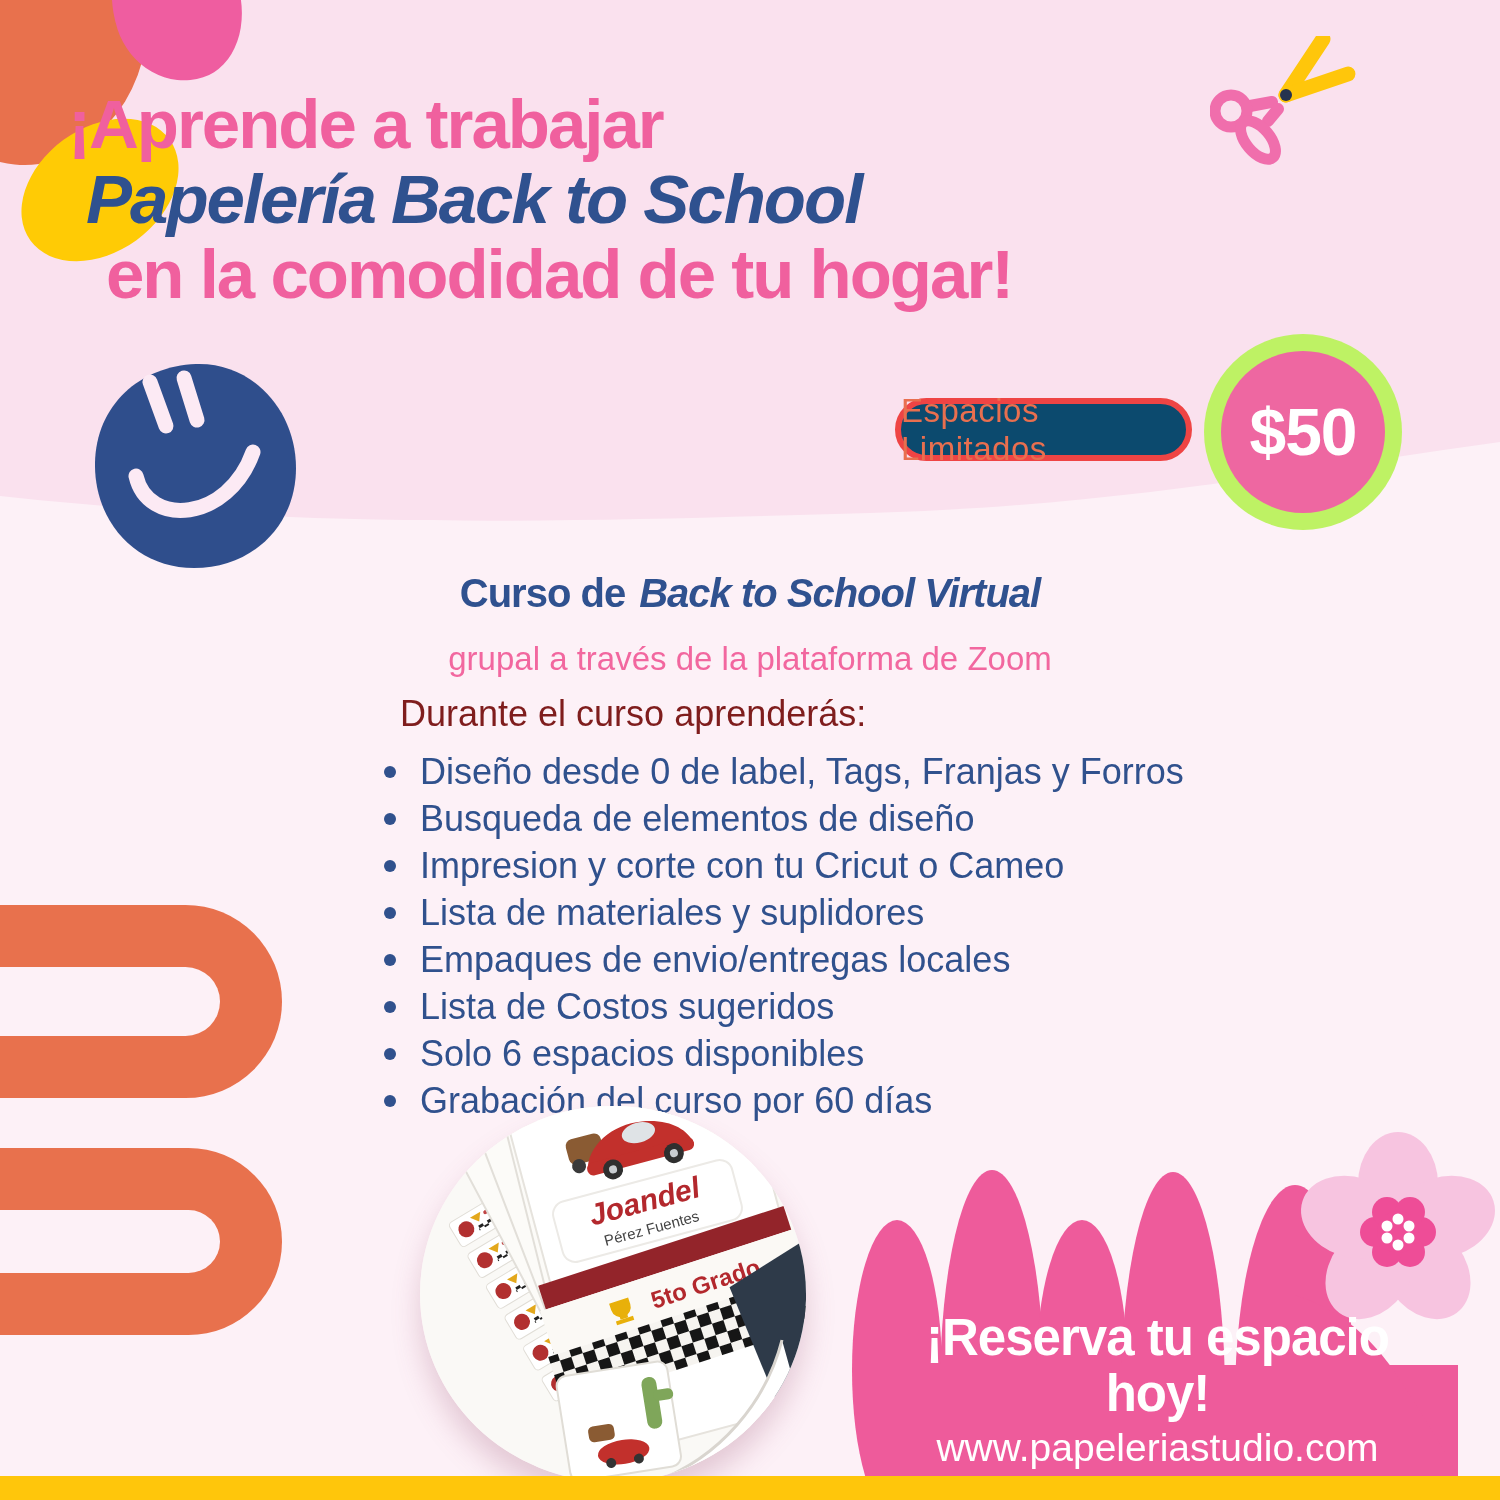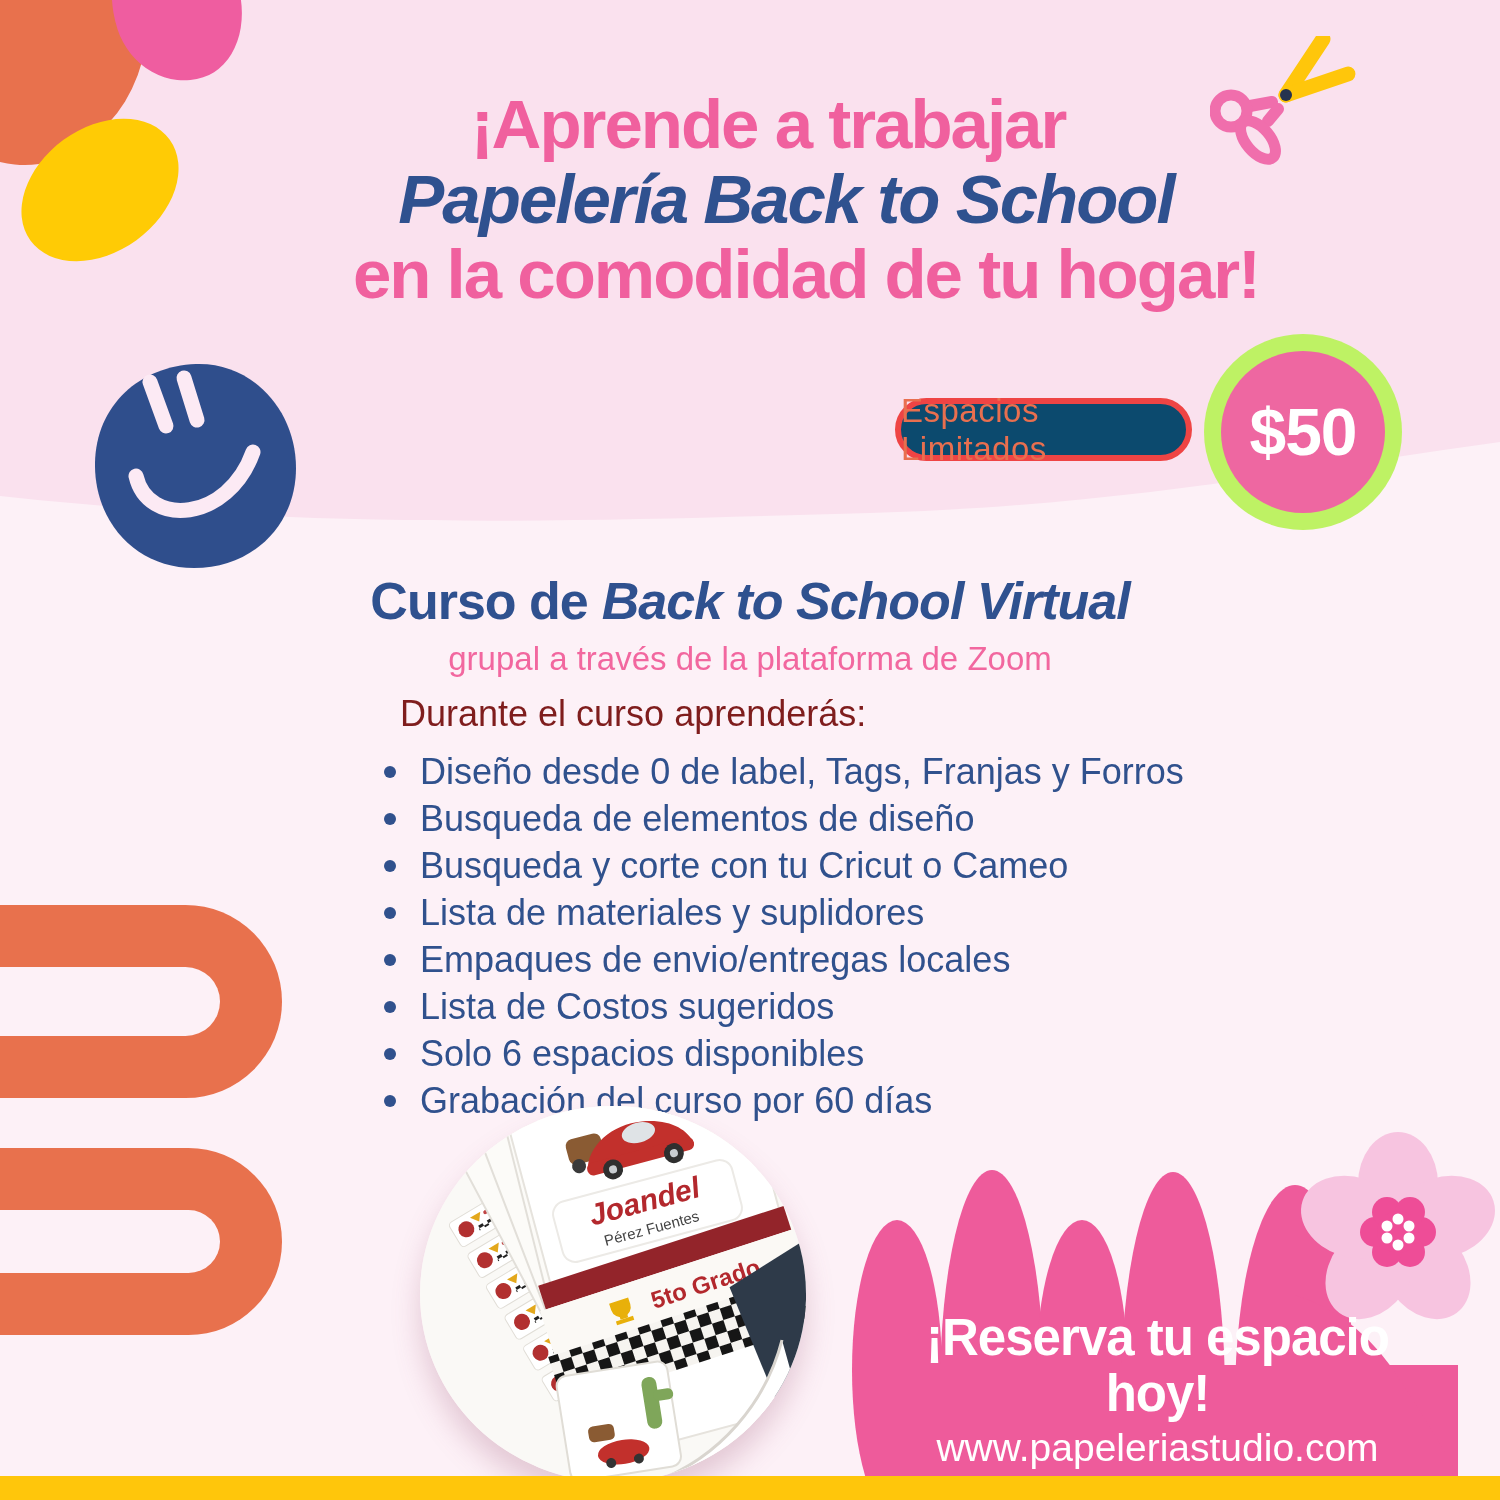--- a/index.html
+++ b/index.html
@@ -11,40 +11,40 @@
   
   .bg-wave{position:absolute;top:0;left:0;}
   
   .orange-blob{position:absolute;left:-120px;top:-135px;width:265px;height:300px;background:#E8714D;
     border-radius:47% 53% 55% 45% / 45% 50% 50% 55%;transform:rotate(-24deg);}
   .pink-blob{position:absolute;left:112px;top:-78px;width:128px;height:160px;background:#EF5DA0;
     border-radius:50% 50% 48% 52% / 55% 50% 50% 45%;transform:rotate(-18deg);}
   .yellow-blob{position:absolute;left:14px;top:128px;width:172px;height:124px;background:#FFCB05;
     border-radius:50%;transform:rotate(-36deg);}
   
-  .title{position:absolute;left:90px;top:87px;width:1400px;text-align:center;
+  .title{position:absolute;left:90px;top:87px;width:1400px;text-align:left;
     font-weight:bold;font-size:69px;line-height:75px;letter-spacing:-2px;}
   .title .l1{color:#F0609E;transform:translateX(-22px);}
   .title .l2{color:#2F518F;font-style:italic;transform:translateX(-4px);}
   .title .l2 .light{font-weight:normal;font-weight:600;margin-right:16px;}
   .title .l3{color:#F0609E;transform:translateX(16px);}
   .scissors{position:absolute;left:1210px;top:36px;}
   
   .smiley{position:absolute;left:90px;top:360px;}
   
   .pill{position:absolute;left:895px;top:398px;width:297px;height:63px;box-sizing:border-box;
     background:#0c4a6e;border:6px solid #ef4444;border-radius:40px;
     display:flex;align-items:center;justify-content:center;
     color:#E96F4F;font-size:33px;letter-spacing:0.5px;}
   .price{position:absolute;left:1204px;top:334px;width:198px;height:196px;background:#bef264;border-radius:50%;}
   .price-inner{position:absolute;left:17px;top:17px;right:17px;bottom:17px;background:#EE67A1;border-radius:50%;
     display:flex;align-items:center;justify-content:center;color:#FFFFFF;font-weight:bold;font-size:66px;letter-spacing:-1px;}
   
   .course-title{position:absolute;left:0;top:571px;width:1500px;text-align:center;
-    color:#2F518F;font-weight:bold;font-size:52px;letter-spacing:-1px;}
+    color:#2F518F;font-weight:bold;font-size:40px;letter-spacing:-1px;}
   .course-title .it{font-style:italic;margin-left:14px;}
   .course-subtitle{position:absolute;left:0;top:640px;width:1500px;text-align:center;
     color:#F2679F;font-size:33px;}
   .course-intro{position:absolute;left:400px;top:693px;color:#7f1d1d;font-size:36px;}
   .bullets{position:absolute;left:378px;top:748px;margin:0;padding:0;list-style:none;
     color:#30518D;font-size:36px;}
   .bullets li{position:relative;padding-left:42px;height:47px;line-height:47px;white-space:nowrap;}
   .bullets li::before{content:"";position:absolute;left:6px;top:18px;width:12px;height:12px;border-radius:50%;background:#30518D;}
   
   .photo{position:absolute;left:420px;top:1106px;width:386px;height:376px;border-radius:50%;overflow:hidden;
@@ -112,21 +112,21 @@
 
   <div class="course-title">
     <span>Curso de</span><span class="it">Back to School Virtual</span>
   </div>
   <div class="course-subtitle">grupal a través de la plataforma de Zoom</div>
   <div class="course-intro">Durante el curso aprenderás:</div>
 
   <ul class="bullets">
     <li>Diseño desde 0 de label, Tags, Franjas y Forros</li>
     <li>Busqueda de elementos de diseño</li>
-    <li>Busqueda y corte con tu Cricut o Cameo</li>
+    <li>Impresion y corte con tu Cricut o Cameo</li>
     <li>Lista de materiales y suplidores</li>
     <li>Empaques de envio/entregas locales</li>
     <li>Lista de Costos sugeridos</li>
     <li>Solo 6 espacios disponibles</li>
     <li>Grabación del curso por 60 días</li>
   </ul>
 
   <div class="photo">
     <svg width="386" height="376" viewBox="0 0 386 376">
       <defs>

